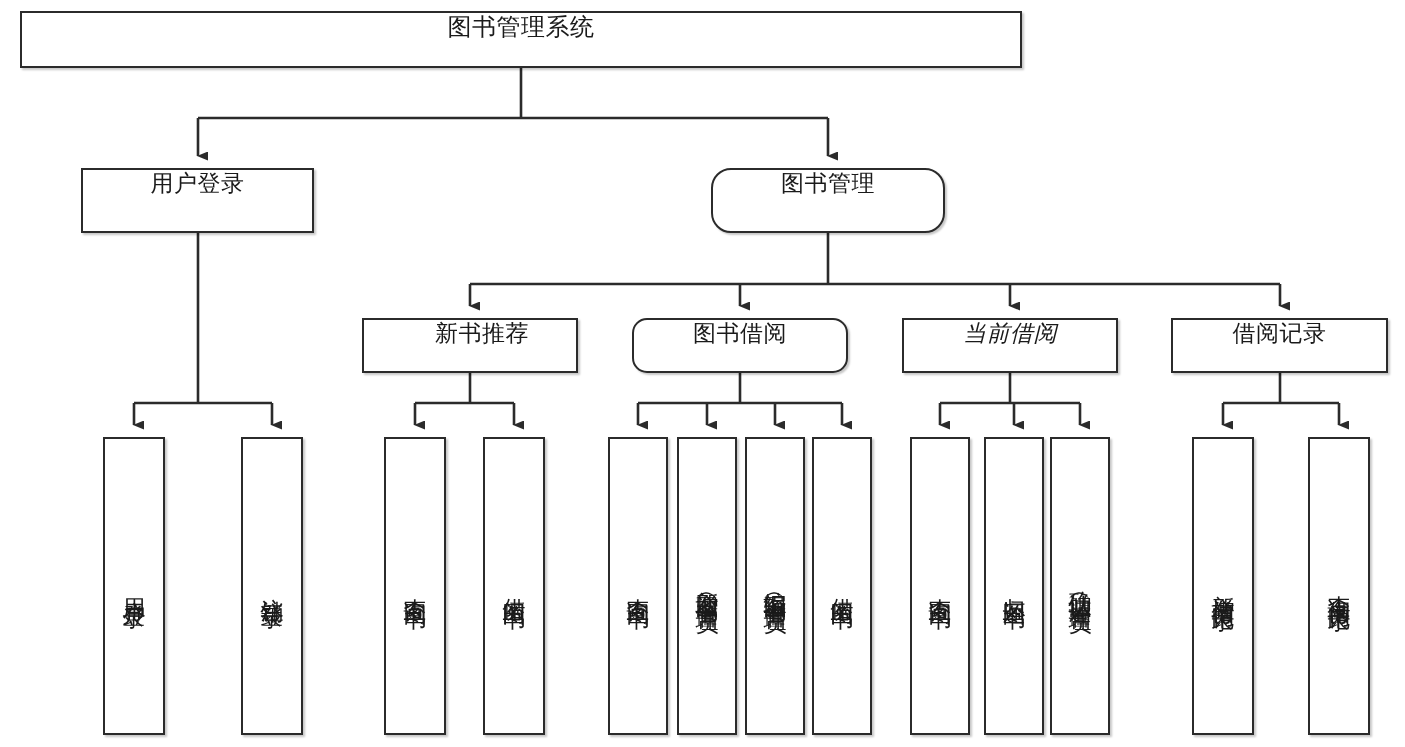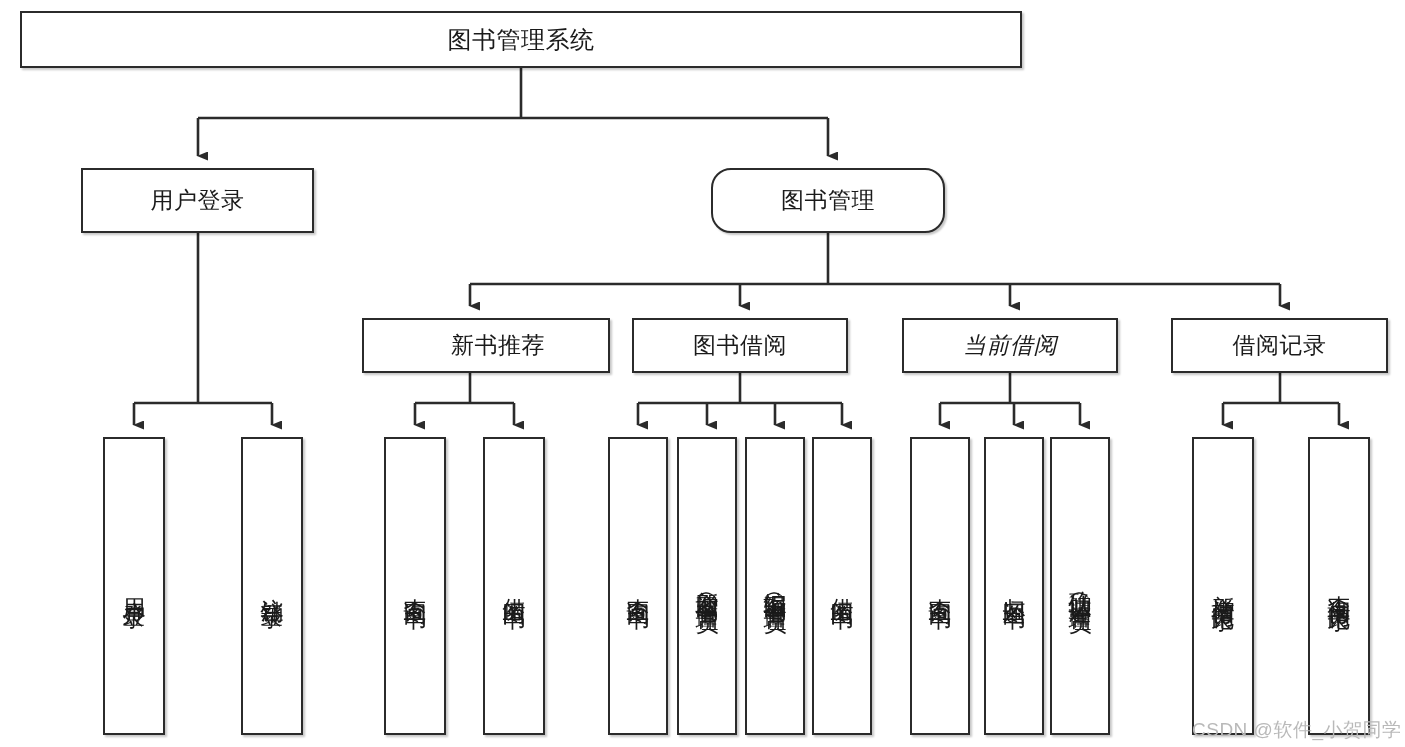--- a/index.html
+++ b/index.html
@@ -26,21 +26,21 @@
     width: 1405px;
     height: 747px;
     pointer-events: none;
   }
   .node {
     position: absolute;
     box-sizing: border-box;
     background: #ffffff;
     border: 2px solid #2b2b2b;
     display: flex;
-    align-items: center;
+    align-items: flex-start;
     justify-content: center;
     box-shadow: 2px 2px 2px rgba(0,0,0,0.22);
   }
   .node-label {
     font-size: 23px;
     line-height: 1.15;
     letter-spacing: 0.5px;
     color: #1a1a1a;
     white-space: nowrap;
     text-align: center;
@@ -119,24 +119,24 @@
   <div id="nodes-layer">
       <div class="node root" style="left: 20px; top: 11px; width: 1002px; height: 57px;">
         <span class="node-label">图书管理系统</span>
       </div>
       <div class="node" style="left: 81px; top: 168px; width: 233px; height: 65px;">
         <span class="node-label">用户登录</span>
       </div>
       <div class="node" style="left: 711px; top: 168px; width: 234px; height: 65px; border-radius: 20px;">
         <span class="node-label">图书管理</span>
       </div>
-      <div class="node" style="left: 362px; top: 318px; width: 248px; height: 55px; padding-left: 24px;">
+      <div class="node" style="left: 362px; top: 318px; width: 216px; height: 55px; padding-left: 24px;">
         <span class="node-label">新书推荐</span>
       </div>
-      <div class="node" style="left: 632px; top: 318px; width: 216px; height: 55px;">
+      <div class="node" style="left: 632px; top: 318px; width: 216px; height: 55px; border-radius: 15px;">
         <span class="node-label">图书借阅</span>
       </div>
       <div class="node" style="left: 902px; top: 318px; width: 216px; height: 55px; font-style: italic;">
         <span class="node-label">当前借阅</span>
       </div>
       <div class="node" style="left: 1171px; top: 318px; width: 217px; height: 55px;">
         <span class="node-label">借阅记录</span>
       </div>
       <div class="node vertical" style="left: 103px; top: 437px; width: 62px; height: 298px;">
         <span class="node-label">用户登录</span>
@@ -172,15 +172,14 @@
         <span class="node-label">确认归还（管理员）</span>
       </div>
       <div class="node vertical" style="left: 1192px; top: 437px; width: 62px; height: 298px;">
         <span class="node-label">新增借阅记录</span>
       </div>
       <div class="node vertical" style="left: 1308px; top: 437px; width: 62px; height: 298px;">
         <span class="node-label">查询借阅记录</span>
       </div>
     </div>
 
-  <div class="watermark" style="left: 1192px; top: 717px;">CSDN @软件_小贺同学</div>
 
 </div>
 
 </body></html>

